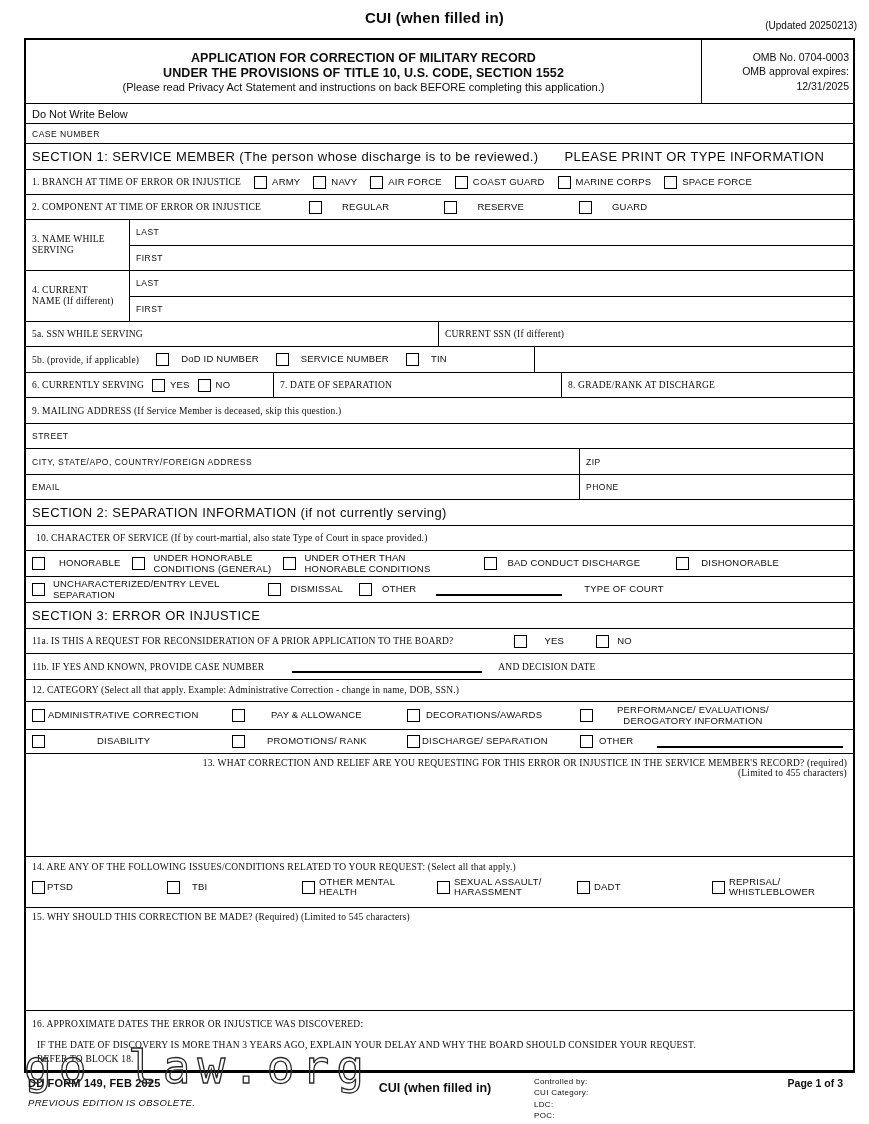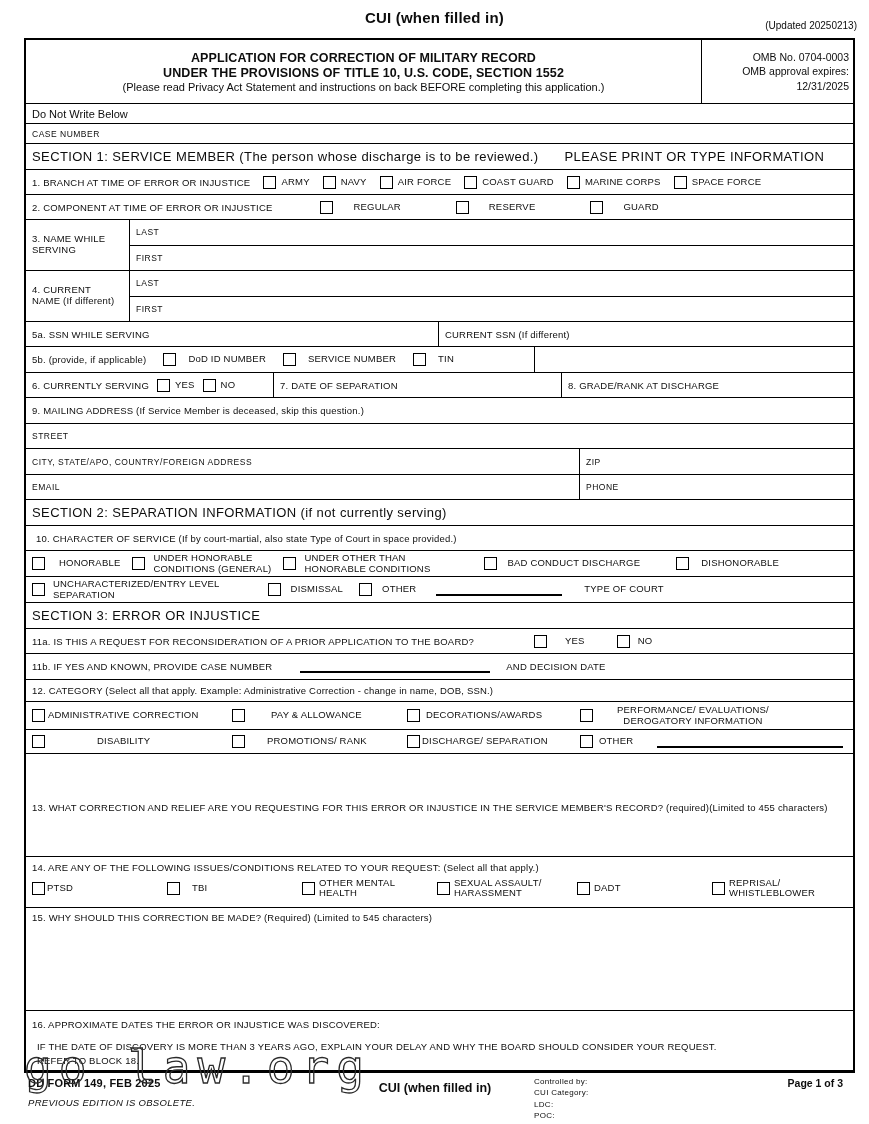--- a/index.html
+++ b/index.html
@@ -30,21 +30,21 @@
   .title-cell { flex:1; border-right:1px solid #000; height:100%; display:flex; flex-direction:column; justify-content:center; text-align:center; gap:1px; padding:2px 10px; }
   .t1, .t2 { font-size:12.5px; font-weight:bold; letter-spacing:.1px; }
   .t3 { font-size:11px; }
   .omb-cell { width:151px; height:100%; display:flex; flex-direction:column; justify-content:center; text-align:center; font-size:10.5px; line-height:1.35; padding:0 4px;align-items:flex-end; }
 
   .dnw { font-size:11px; height:20px; }
   .case-row { height:20px; }
   .sec { font-size:13px; letter-spacing:.4px; height:26px; }
   .sec .sec-note { margin-left:26px; }
 
-  .flabel { font-size:9.5px; letter-spacing:.2px; }
+  .flabel { font-size:9.5px; letter-spacing:.2px;font-family:Liberation Serif, serif; }
   .slabel { font-size:8.5px; letter-spacing:.5px; }
   .pre { white-space:pre-line; line-height:1.15; }
 
   .cb { width:13px; height:13px; border:1.5px solid #000; background:#fff; flex:none; display:inline-block; }
   .opt { display:flex; align-items:center; gap:5px; }
   .olbl { font-size:9.5px; line-height:1.1; letter-spacing:.2px; }
 
   .cell { height:100%; display:flex; align-items:center; padding:0 6px; }
   .vline { border-right:1px solid #000; }
   .stack { display:flex; flex-direction:column; height:100%; flex:1; }
@@ -353,21 +353,21 @@
         <span class="cb"></span>
         <span class="olbl">DISCHARGE/ SEPARATION</span>
       </span>
     <span class="opt" style="gap:6px">
         <span class="cb"></span>
         <span class="olbl">OTHER</span>
       </span>
     <span class="blank" style="flex:1; margin-left:24px; margin-right:4px"></span>
   </div>
 
-  <div class="row top" style="height:103px; padding-top:4px; flex-direction:row; align-items:center">
+  <div class="row top" style="height:103px; padding-top:4px; flex-direction:column; align-items:flex-end">
     <span class="flabel">13. WHAT CORRECTION AND RELIEF ARE YOU REQUESTING FOR THIS ERROR OR INJUSTICE IN THE SERVICE MEMBER'S RECORD? (required)</span>
     <span class="flabel">(Limited to 455 characters)</span>
   </div>
 
   <div class="row top thick-top" style="height:52px; padding-top:5px; flex-direction:column; align-items:stretch; gap:5px">
     <span class="flabel">14. ARE ANY OF THE FOLLOWING ISSUES/CONDITIONS RELATED TO YOUR REQUEST: (Select all that apply.)</span>
     <div style="display:flex; align-items:center">
       <span class="opt" style="width:135px; gap:2px">
           <span class="cb"></span>
           <span class="olbl">PTSD</span>

